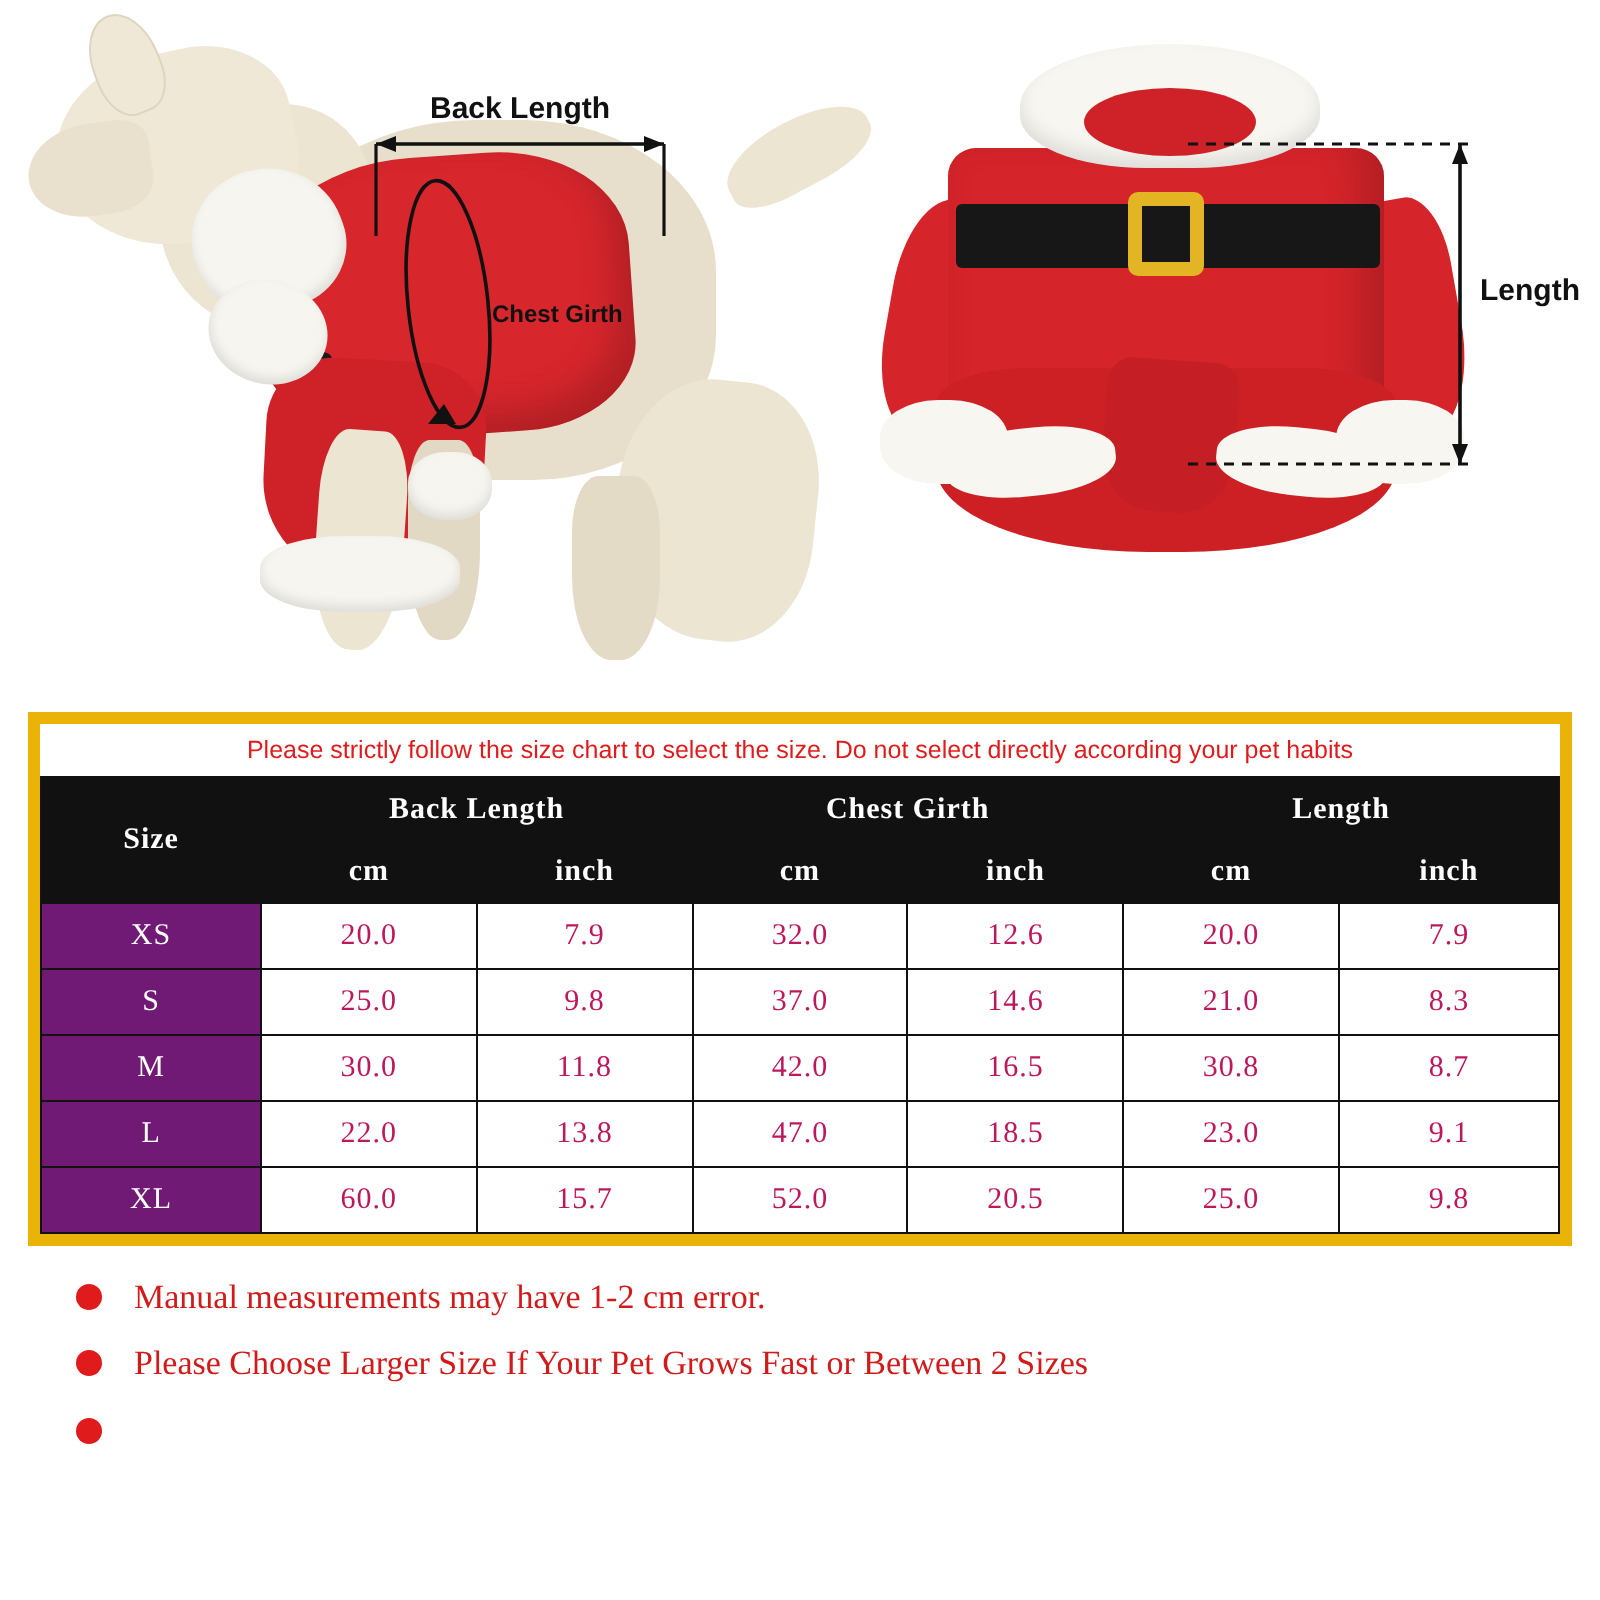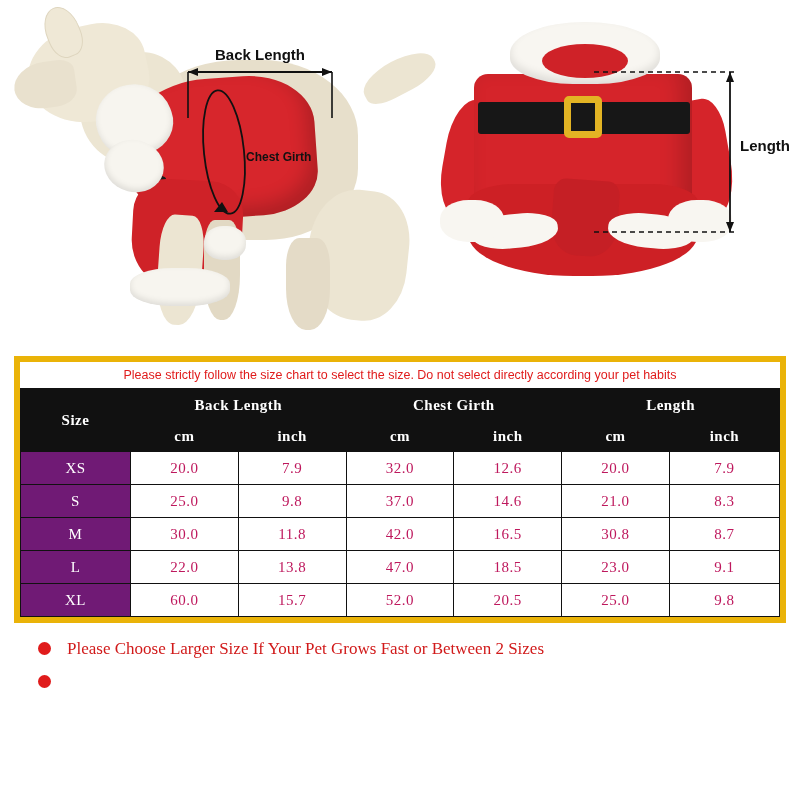--- a/index.html
+++ b/index.html
@@ -546,20 +546,24 @@
           <td>25.0</td>
           <td>9.8</td>
         </tr>
       </tbody>
     </table>
   </div>
 
   <div class="notes">
     <div class="note-row">
       <div class="bullet"></div>
+      <div class="note-text">Manual measurements may have 1-2 cm error.</div>
+    </div>
+    <div class="note-row">
+      <div class="bullet"></div>
       <div class="note-text">Please Choose Larger Size If Your Pet Grows Fast or Between 2 Sizes</div>
     </div>
     <div class="note-row">
       <div class="bullet"></div>
     </div>
   </div>
 
 </div>
 
 </body></html>

